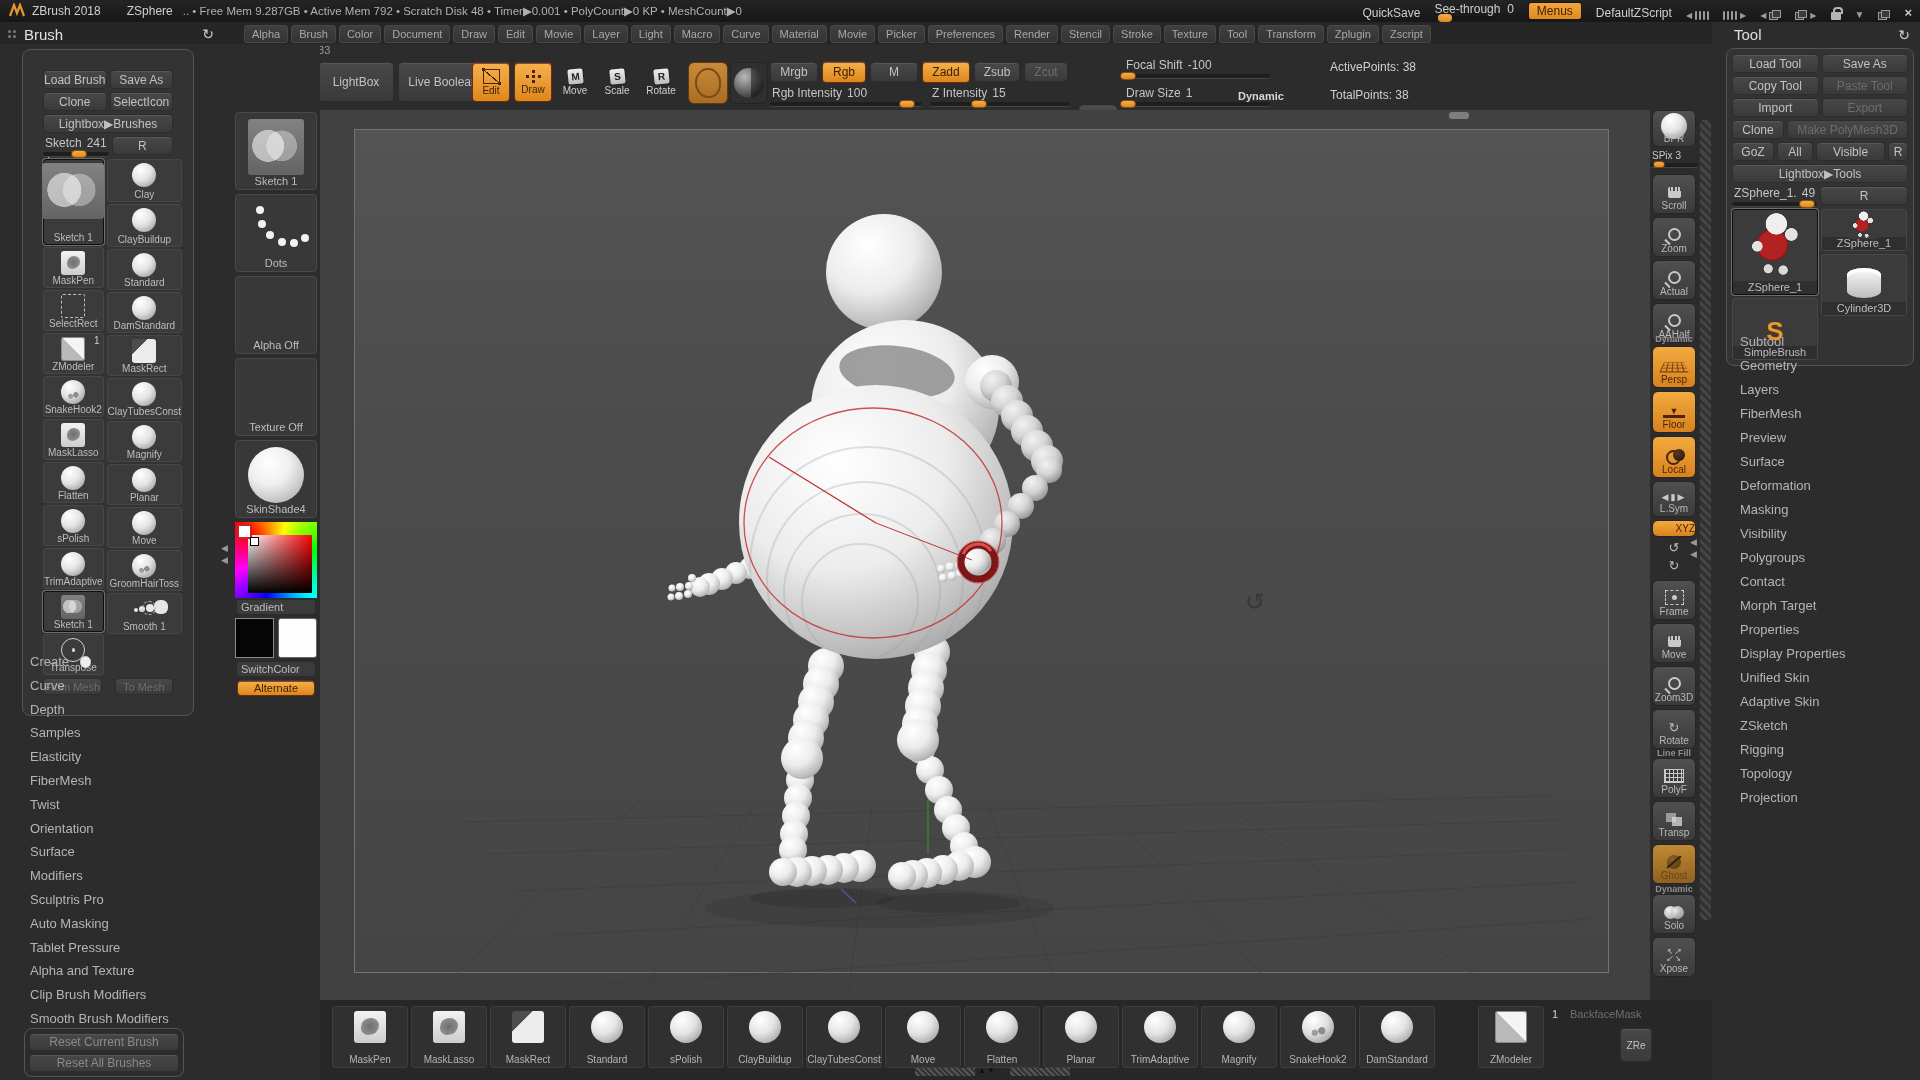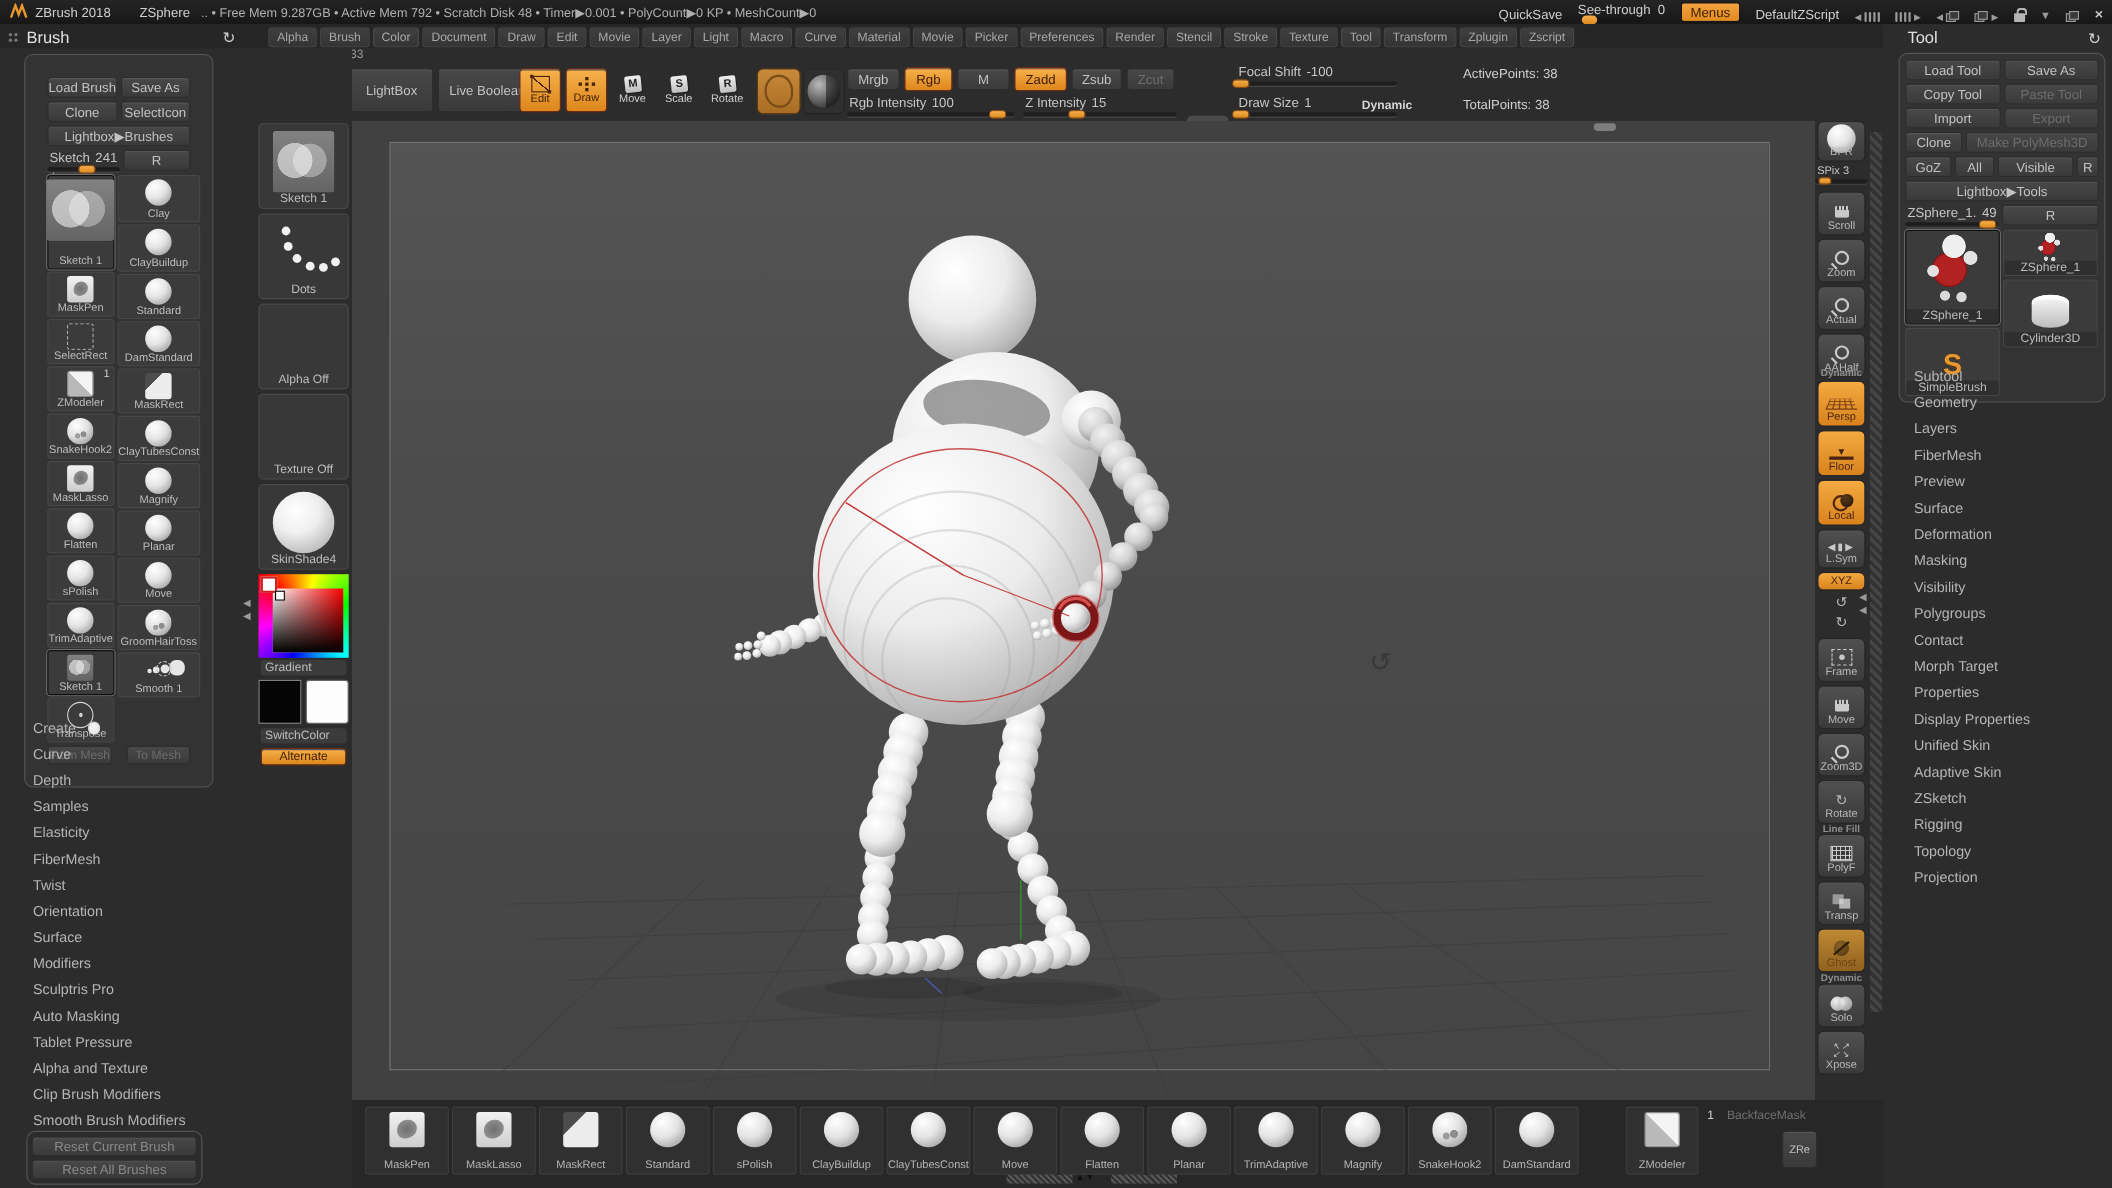--- a/index.html
+++ b/index.html
@@ -826,21 +826,21 @@
       <span>Floor</span>
     </div>
   <div class="sb on" style="top:436px;height:42px">
       <span class="localic"></span>
       <span>Local</span>
     </div>
   <div class="sb" style="top:481px;height:36px">
       <span class="lsymic">◀▮▶</span>
       <span>L.Sym</span>
     </div>
-  <div class="sb on" style="top:520px;height:17px;flex-direction:row;justify-content:center;padding:0;font-size:10px">
+  <div class="sb on" style="top:520px;height:17px;flex-direction:row;padding:0;font-size:10px">
       <span>XYZ</span>
     </div>
   <div class="rotmini" style="top:540px">↺</div>
   <div class="rotmini" style="top:558px">↻</div>
   <div class="sb" style="top:580px;height:40px">
       <span class="frameic"></span>
       <span>Frame</span>
     </div>
   <div class="sb" style="top:623px;height:40px">
       <span class="hand"></span>

